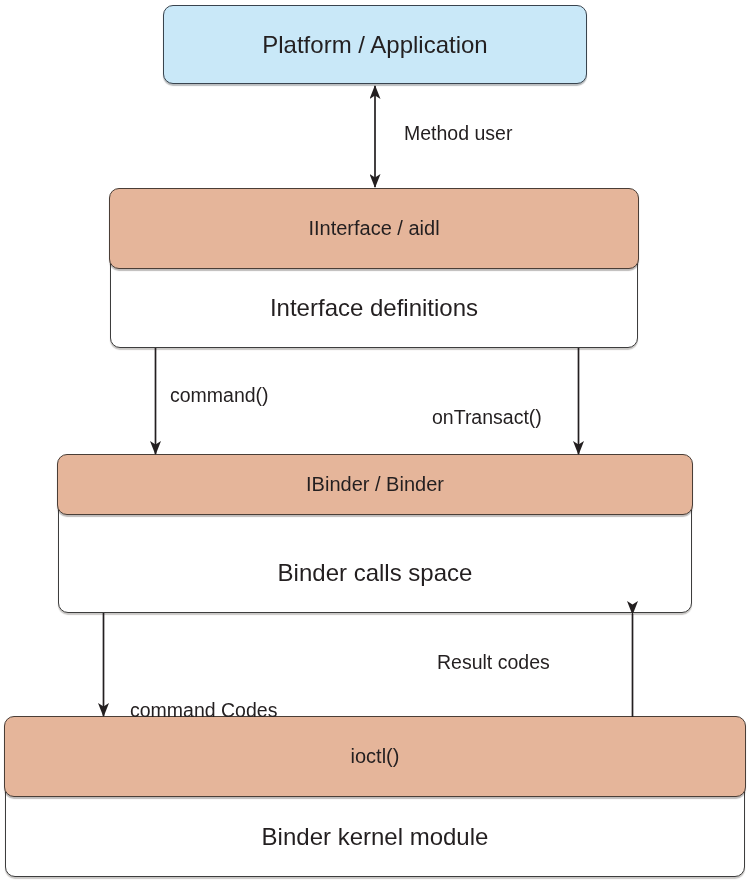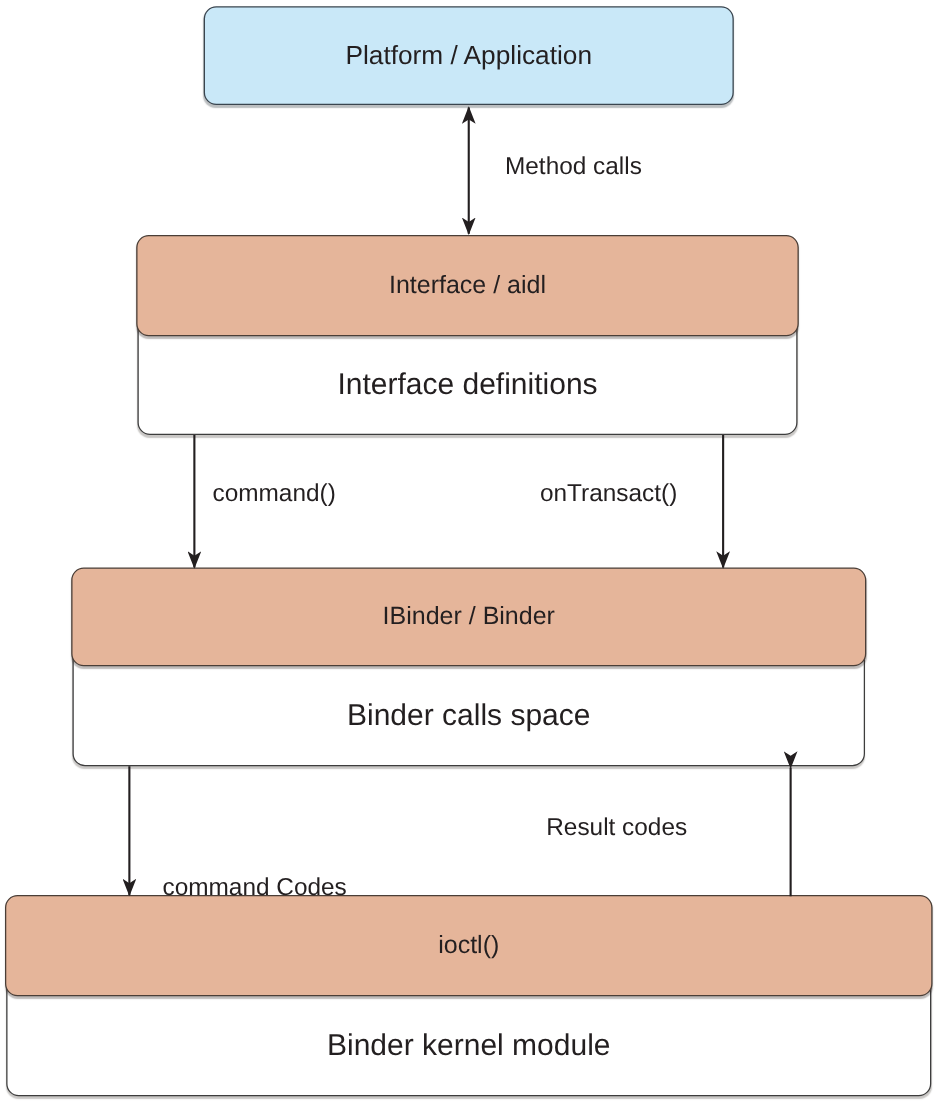--- a/index.html
+++ b/index.html
@@ -62,57 +62,57 @@
   }
   .box-single {
     position: absolute;
     background: var(--platform-fill);
     border: 1.8px solid var(--platform-border);
     border-radius: 10px;
     box-shadow: 0 2px 1px rgba(30,40,48,0.3);
     display: flex;
     align-items: center;
     justify-content: center;
-    font-size: 21px;
+    font-size: 24px;
   }
   .edge-label {
     position: absolute;
     font-size: 19.5px;
     white-space: nowrap;
     line-height: 24px;
   }
   
   #box-platform   { left: 163px; top: 5px;   width: 424px; height: 79px; }
   #box-iinterface { left: 110px; top: 189px; width: 528px; height: 159px; }
   #box-iinterface .dbox-header { height: 81px; }
   #box-iinterface .dbox-body   { height: 78px; }
   #box-ibinder    { left: 58px;  top: 455px; width: 634px; height: 158px; }
-  #box-ibinder .dbox-header { height: 79px; }
+  #box-ibinder .dbox-header { height: 61px; }
   #box-ibinder .dbox-body   { height: 79px; }
   #box-ioctl      { left: 5px;   top: 717px; width: 740px; height: 160px; }
   #box-ioctl .dbox-header { height: 81px; }
   #box-ioctl .dbox-body   { height: 79px; }
   #label-method-calls   { left: 404px; top: 121px; }
   #label-transact       { left: 170px; top: 383px; }
-  #label-on-transact    { left: 432px; top: 383px; }
+  #label-on-transact    { left: 432px; top: 405px; }
   #label-command-codes  { left: 130px; top: 650px; margin-top: 48px; }
   #label-result-codes   { left: 437px; top: 650px; }
 </style>
 </head>
 <body>
 
 <div class="canvas">
 
   <div class="box-single" id="box-platform">
     <span>Platform / Application</span>
   </div>
 
   <div class="dbox" id="box-iinterface">
     <div class="dbox-header">
-      <span>Interface / aidl</span>
+      <span>IInterface / aidl</span>
     </div>
     <div class="dbox-body">
       <span>Interface definitions</span>
     </div>
   </div>
 
   <div class="dbox" id="box-ibinder">
     <div class="dbox-header">
       <span>IBinder / Binder</span>
     </div>
@@ -144,19 +144,19 @@
 
     <line x1="155.5" y1="348" x2="155.5" y2="454" style="stroke:var(--arrow)" stroke-width="1.7" marker-end="url(#ah-down)"></line>
 
     <line x1="578.5" y1="348" x2="578.5" y2="454" style="stroke:var(--arrow)" stroke-width="1.7" marker-end="url(#ah-down)"></line>
 
     <line x1="103.5" y1="613" x2="103.5" y2="716" style="stroke:var(--arrow)" stroke-width="1.7" marker-end="url(#ah-down)"></line>
 
     <line x1="632.5" y1="717" x2="632.5" y2="614" style="stroke:var(--arrow)" stroke-width="1.7" marker-end="url(#ah-down)"></line>
   </svg>
 
-  <div class="edge-label" id="label-method-calls">Method calls</div>
+  <div class="edge-label" id="label-method-calls">Method user</div>
   <div class="edge-label" id="label-transact">command()</div>
   <div class="edge-label" id="label-on-transact">onTransact()</div>
   <div class="edge-label" id="label-command-codes">command Codes</div>
   <div class="edge-label" id="label-result-codes">Result codes</div>
 
 </div>
 
 </body></html>

